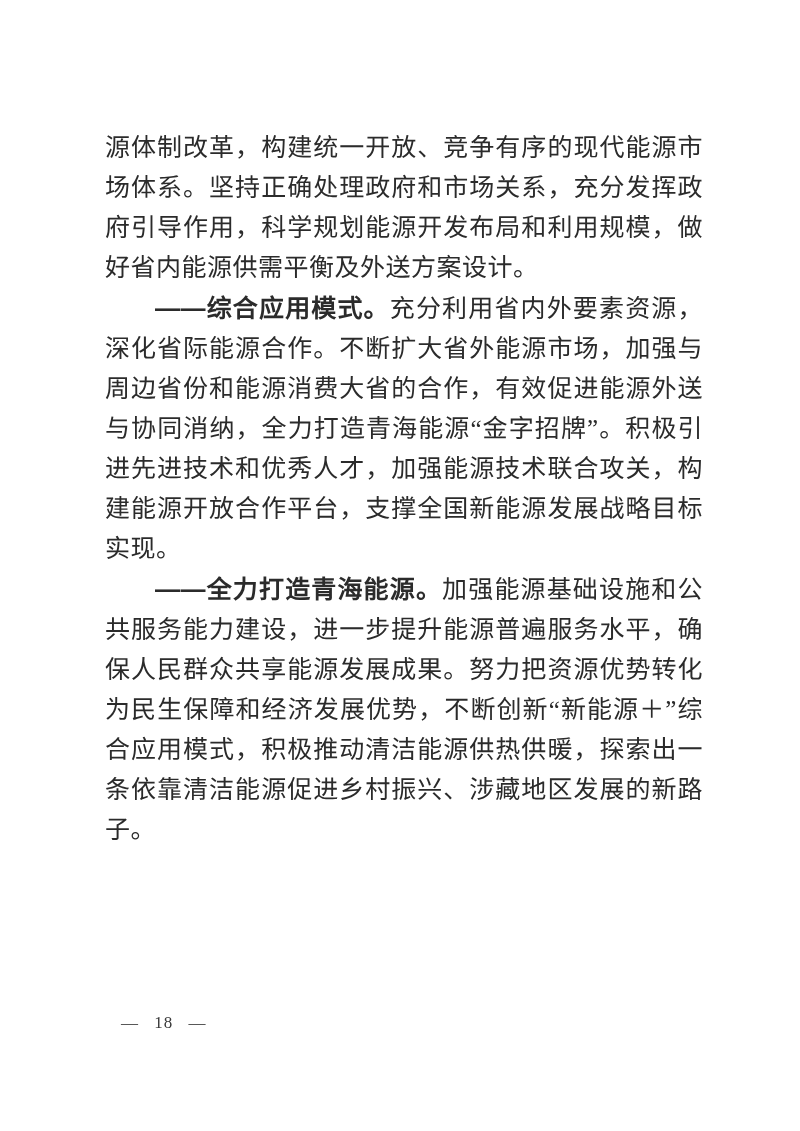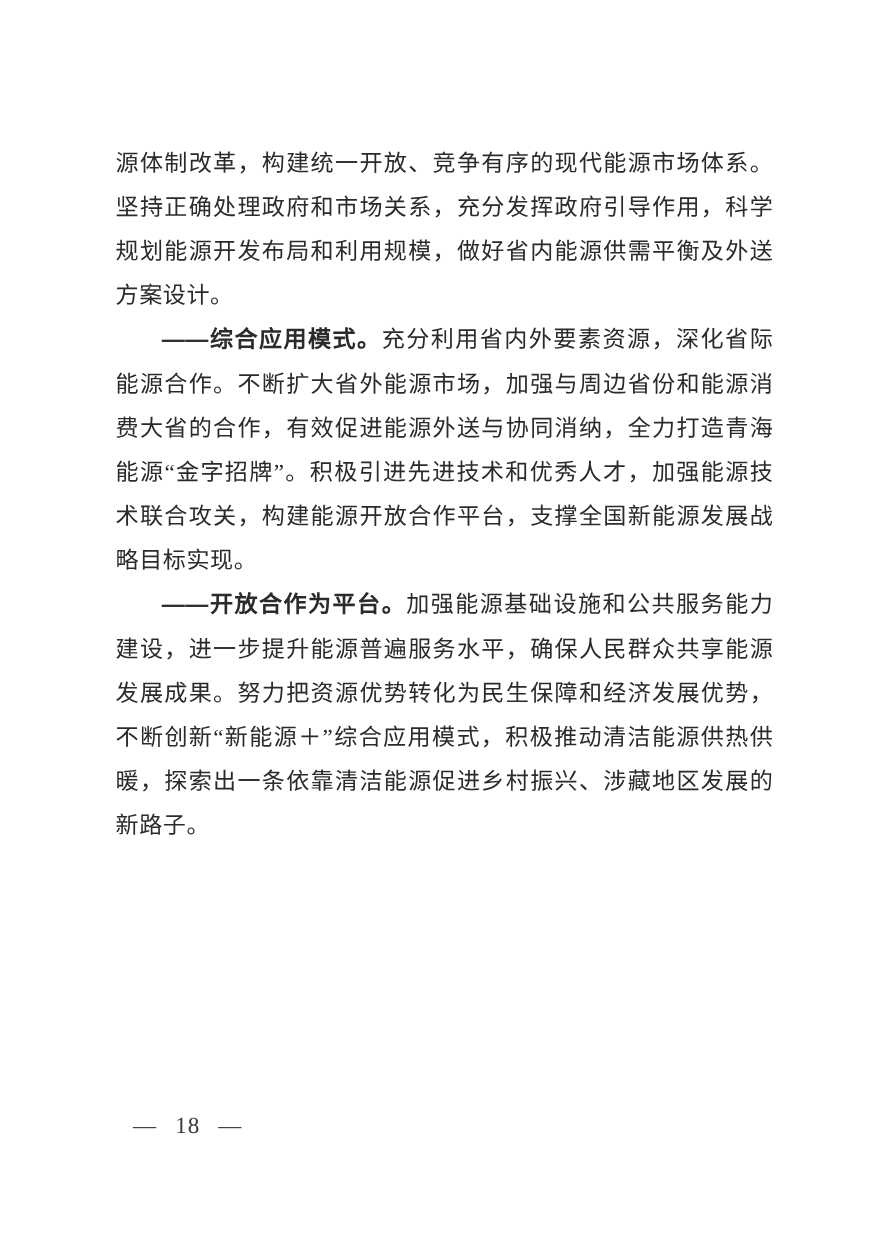--- a/index.html
+++ b/index.html
@@ -20,51 +20,51 @@
   }
   .doc-body {
     position: absolute;
     left: 105px;
     top: 128px;
     width: 598px;
   }
   .para {
     margin: 0;
     padding: 0;
-    font-size: 21px;
+    font-size: 25px;
     line-height: 40px;
     text-align: justify;
     text-justify: inter-character;
     letter-spacing: 0.5px;
   }
   .para.indent {
     text-indent: 2em;
   }
   .seg { font-weight: normal; }
   .seg.bold {
     font-family: "Liberation Sans", "DejaVu Sans", sans-serif;
     font-weight: 700;
   }
   .seg.kaiti {
     font-weight: 500;
   }
   .footer-pagenum {
     position: absolute;
     left: 121px;
     top: 1003px;
-    font-size: 21px;
+    font-size: 17px;
     line-height: 40px;
     color: #3a3a3a;
     word-spacing: 10px;
     letter-spacing: 1px;
   }
 </style>
 </head>
 <body>
 
 <div class="page">
   <div class="doc-body" id="doc-body">
       <p class="para"><span class="seg">源体制改革，构建统一开放、竞争有序的现代能源市场体系。坚持正确处理政府和市场关系，充分发挥政府引导作用，科学规划能源开发布局和利用规模，做好省内能源供需平衡及外送方案设计。</span></p>
       <p class="para indent"><span class="seg bold">——综合应用模式。</span><span class="seg">充分利用省内外要素资源，深化省际能源合作。不断扩大省外能源市场，加强与周边省份和能源消费大省的合作，有效促进能源外送与协同消纳，全力打造青海能源“金字招牌”。积极引进先进技术和优秀人才，加强能源技术联合攻关，构建能源开放合作平台，支撑全国新能源发展战略目标实现。</span></p>
-      <p class="para indent"><span class="seg bold">——开放合作为平台。</span><span class="seg">加强能源基础设施和公共服务能力建设，进一步提升能源普遍服务水平，确保人民群众共享能源发展成果。努力把资源优势转化为民生保障和经济发展优势，不断创新“新能源＋”综合应用模式，积极推动清洁能源供热供暖，探索出一条依靠清洁能源促进乡村振兴、涉藏地区发展的新路子。</span></p>
+      <p class="para indent"><span class="seg bold">——全力打造青海能源。</span><span class="seg">加强能源基础设施和公共服务能力建设，进一步提升能源普遍服务水平，确保人民群众共享能源发展成果。努力把资源优势转化为民生保障和经济发展优势，不断创新“新能源＋”综合应用模式，积极推动清洁能源供热供暖，探索出一条依靠清洁能源促进乡村振兴、涉藏地区发展的新路子。</span></p>
     </div>
   <div class="footer-pagenum">— 18 —</div>
 </div>
 
 </body></html>

